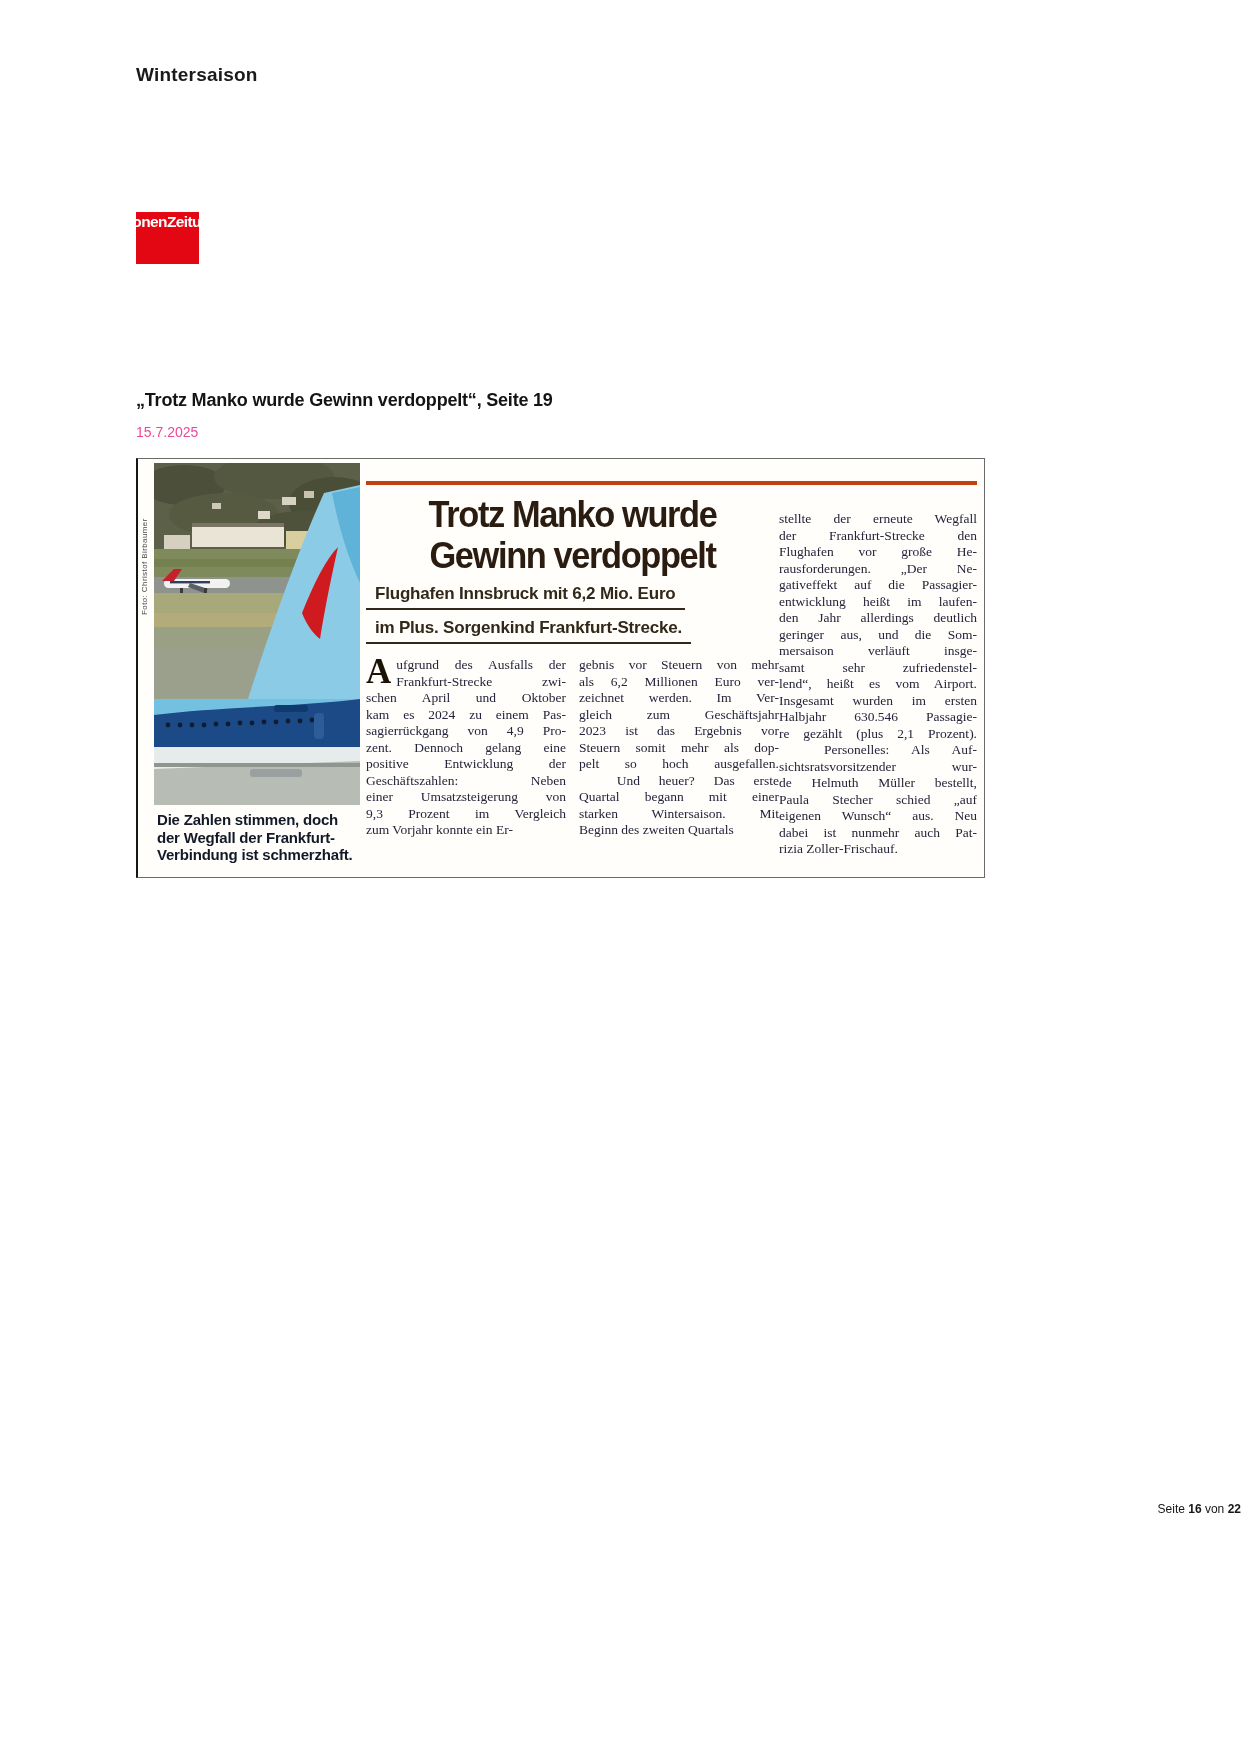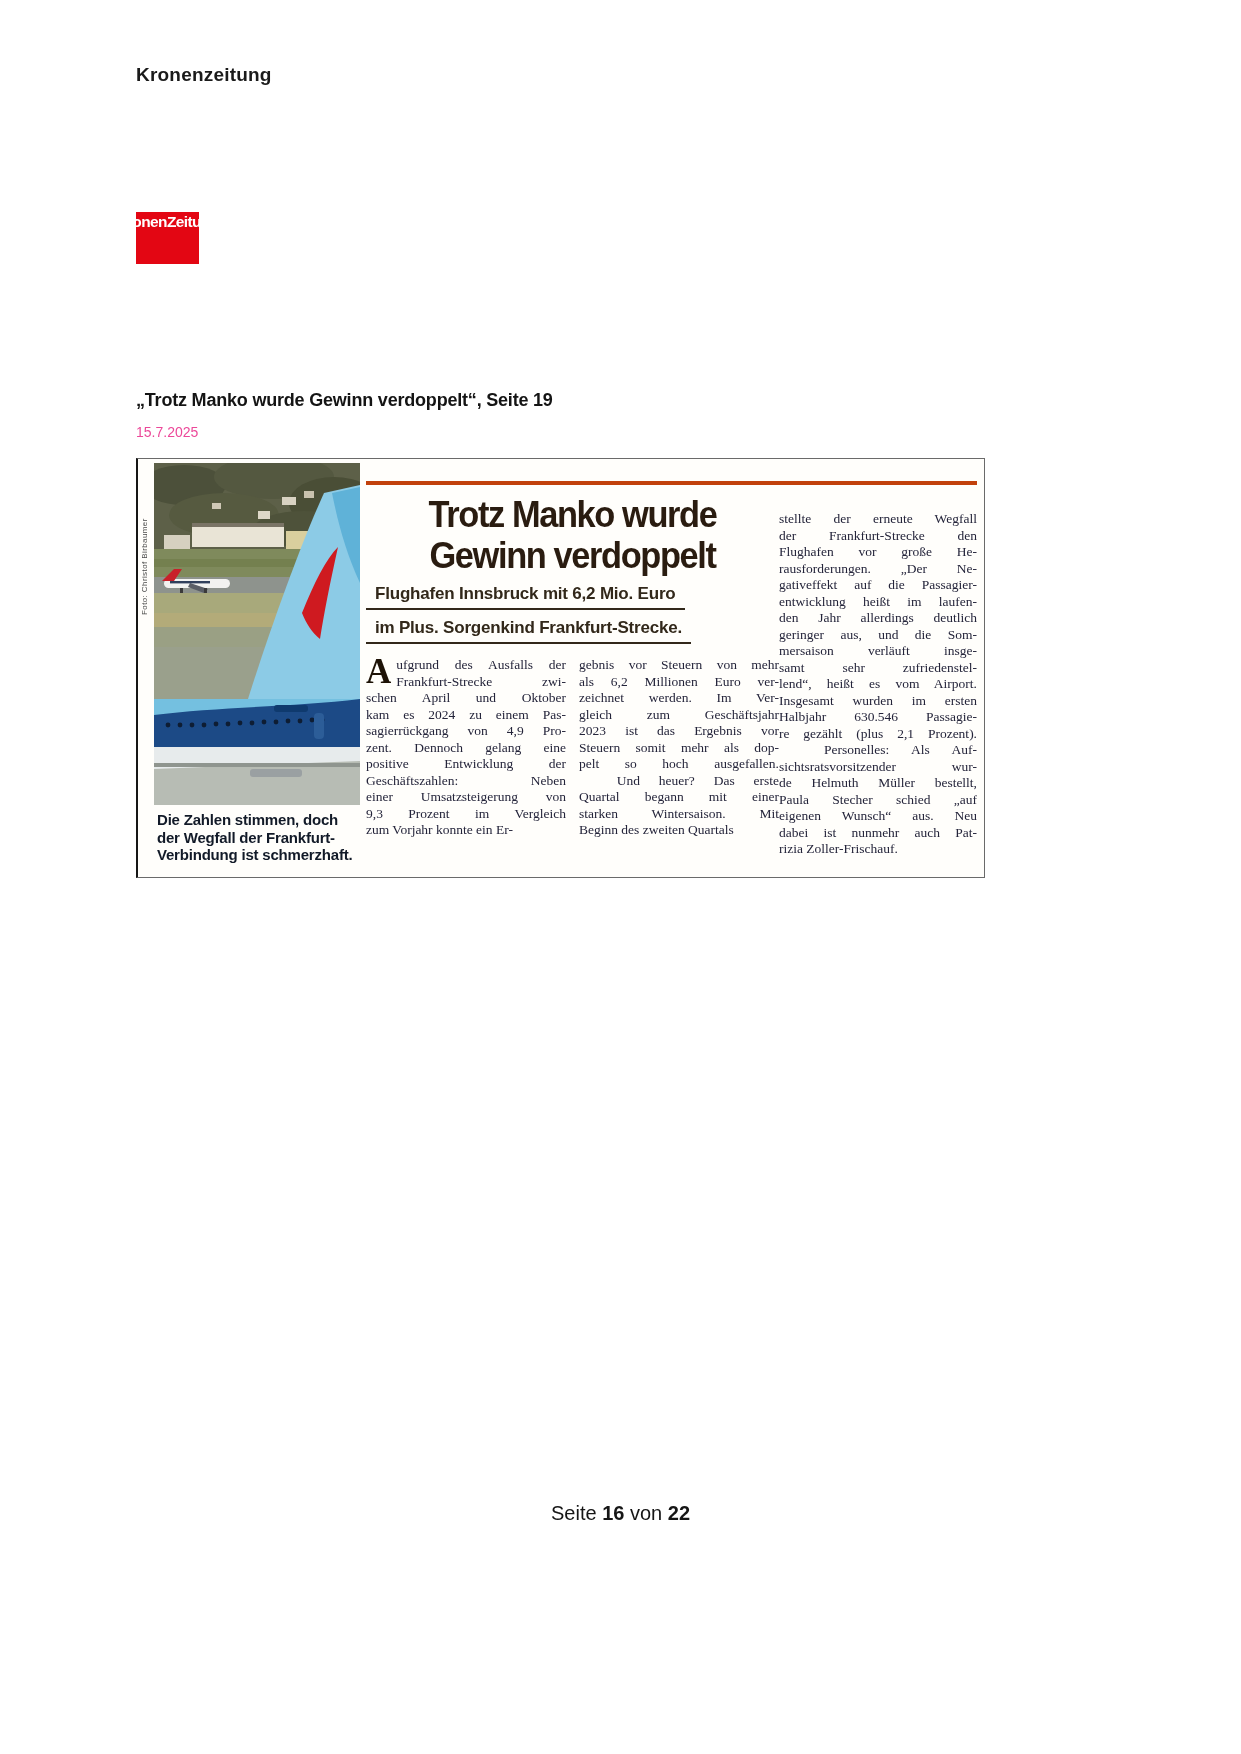--- a/index.html
+++ b/index.html
@@ -20,22 +20,22 @@
     letter-spacing:-.6px;
   }
   .listing-title{
     position:absolute;left:136px;top:390px;width:900px;
     font-size:18px;font-weight:bold;color:#141414;letter-spacing:-.2px;
   }
   .listing-date{
     position:absolute;left:136px;top:424px;font-size:14px;color:#ec4899;
   }
   .footer{
-    position:absolute;left:0;right:0;top:1502px;text-align:center;
-    font-size:20px;color:#161616;
+    position:absolute;left:0;right:0;top:1502px;text-align:right;
+    font-size:12px;color:#161616;
   }
   .footer b{font-weight:bold;}
   
   .clipping{
     position:absolute;left:136px;top:458px;width:849px;height:420px;
     background:#fffefb;border:1px solid #6a6a6a;border-left:2px solid #161616;
     box-sizing:border-box;
   }
   .photo-credit{
     position:absolute;left:2px;top:6px;height:150px;width:13px;
@@ -84,21 +84,21 @@
   .newscol .tline:last-child{text-align-last:left;}
   .dropcap{
     float:left;font-family:"Liberation Serif",serif;font-weight:bold;
     font-size:35px;line-height:30px;height:31px;color:#1d1206;
     padding-right:5px;
   }
 </style>
 </head>
 <body>
 
-<div class="source-name">Kronenzeitung</div>
+<div class="source-name">Wintersaison</div>
 
 <div class="krone-logo">
   <div>Kronen</div>
   <div>Zeitung</div>
 </div>
 
 <div class="listing-title">„Trotz Manko wurde Gewinn verdoppelt“, Seite 19</div>
 <div class="listing-date">15.7.2025</div>
 
 <div class="clipping">

